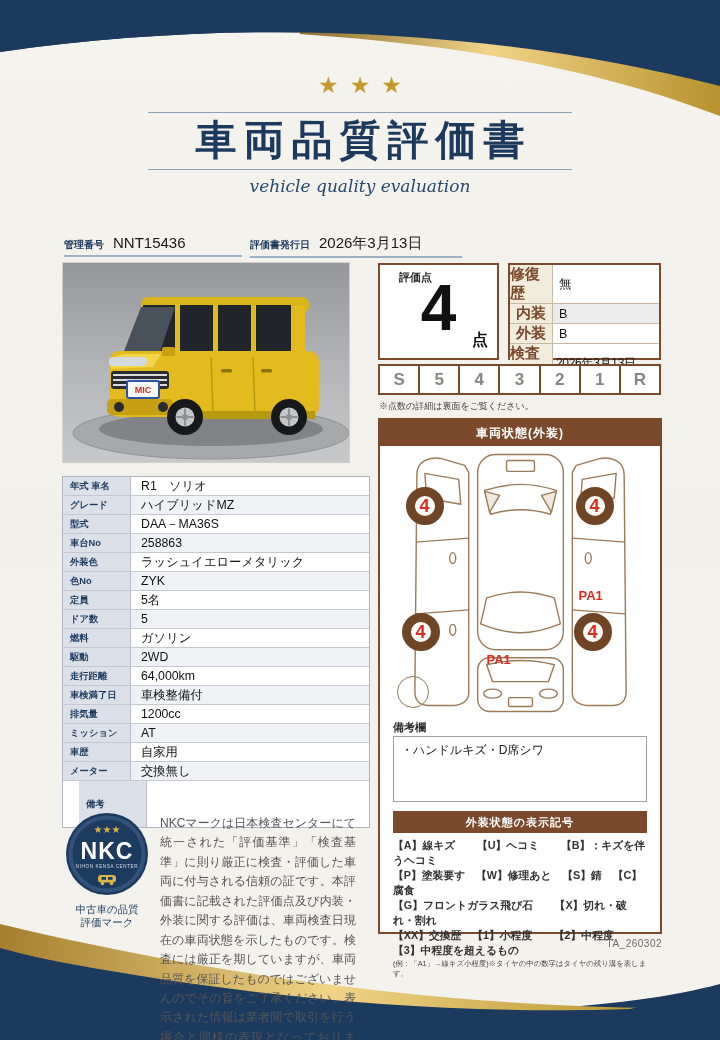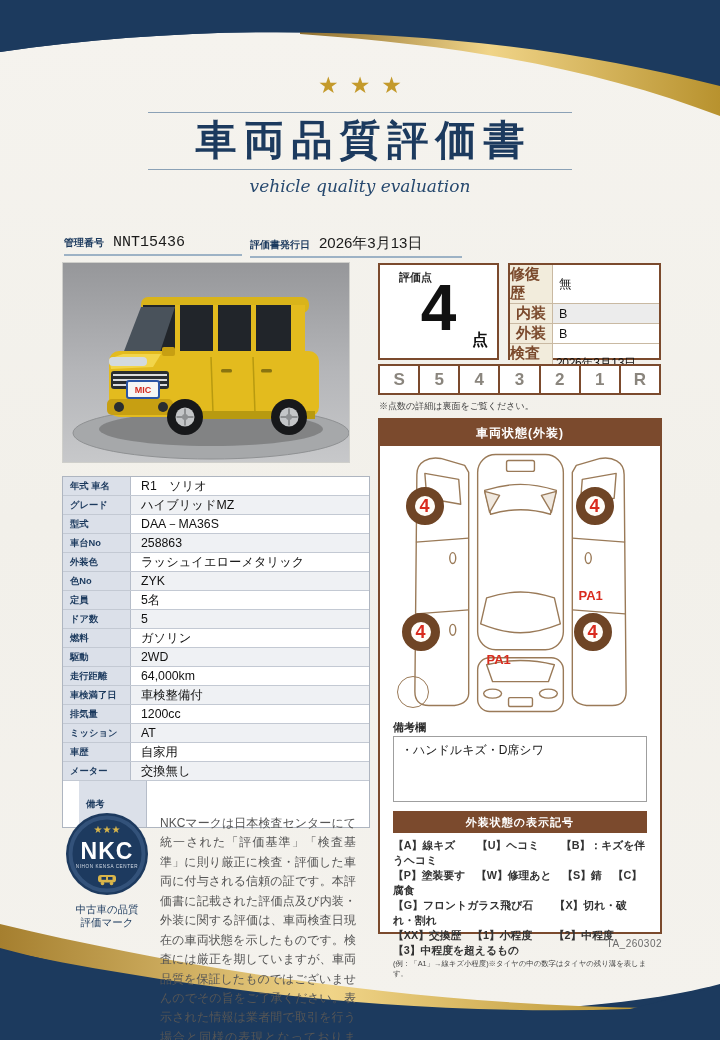--- a/index.html
+++ b/index.html
@@ -18,21 +18,21 @@
   .hr1{top:112px}.hr2{top:169px}
   .title{position:absolute;top:113px;left:0;width:100%;text-align:center;
     font-family:"Liberation Serif", serif;font-weight:bold;font-size:41px;
     color:#1c3a5e;letter-spacing:7px;text-indent:7px;}
   .subtitle{position:absolute;top:176px;left:0;width:100%;text-align:center;
     font-family:"DejaVu Serif", serif;font-style:italic;font-size:17px;color:#27496f;}
 
   
   .meta-group{position:absolute;top:234px;border-bottom:2px solid #9db2c5;padding-bottom:3px;
     display:flex;align-items:baseline;gap:9px;}
-  .meta-1{left:64px;width:178px;font-family:Liberation Mono, monospace;}
+  .meta-1{left:64px;width:178px;}
   .meta-2{left:250px;width:212px;}
   .meta-label{font-size:10px;font-weight:bold;color:#1c3a5e;}
   .meta-value{font-size:15px;color:#1a1a1a;}
 
   
   .photo{position:absolute;top:262px;left:62px;width:288px;height:201px;
     border:1px solid #cfcfcb;box-sizing:border-box;}
 
   
   .score-box{position:absolute;top:263px;left:378px;width:121px;height:97px;

